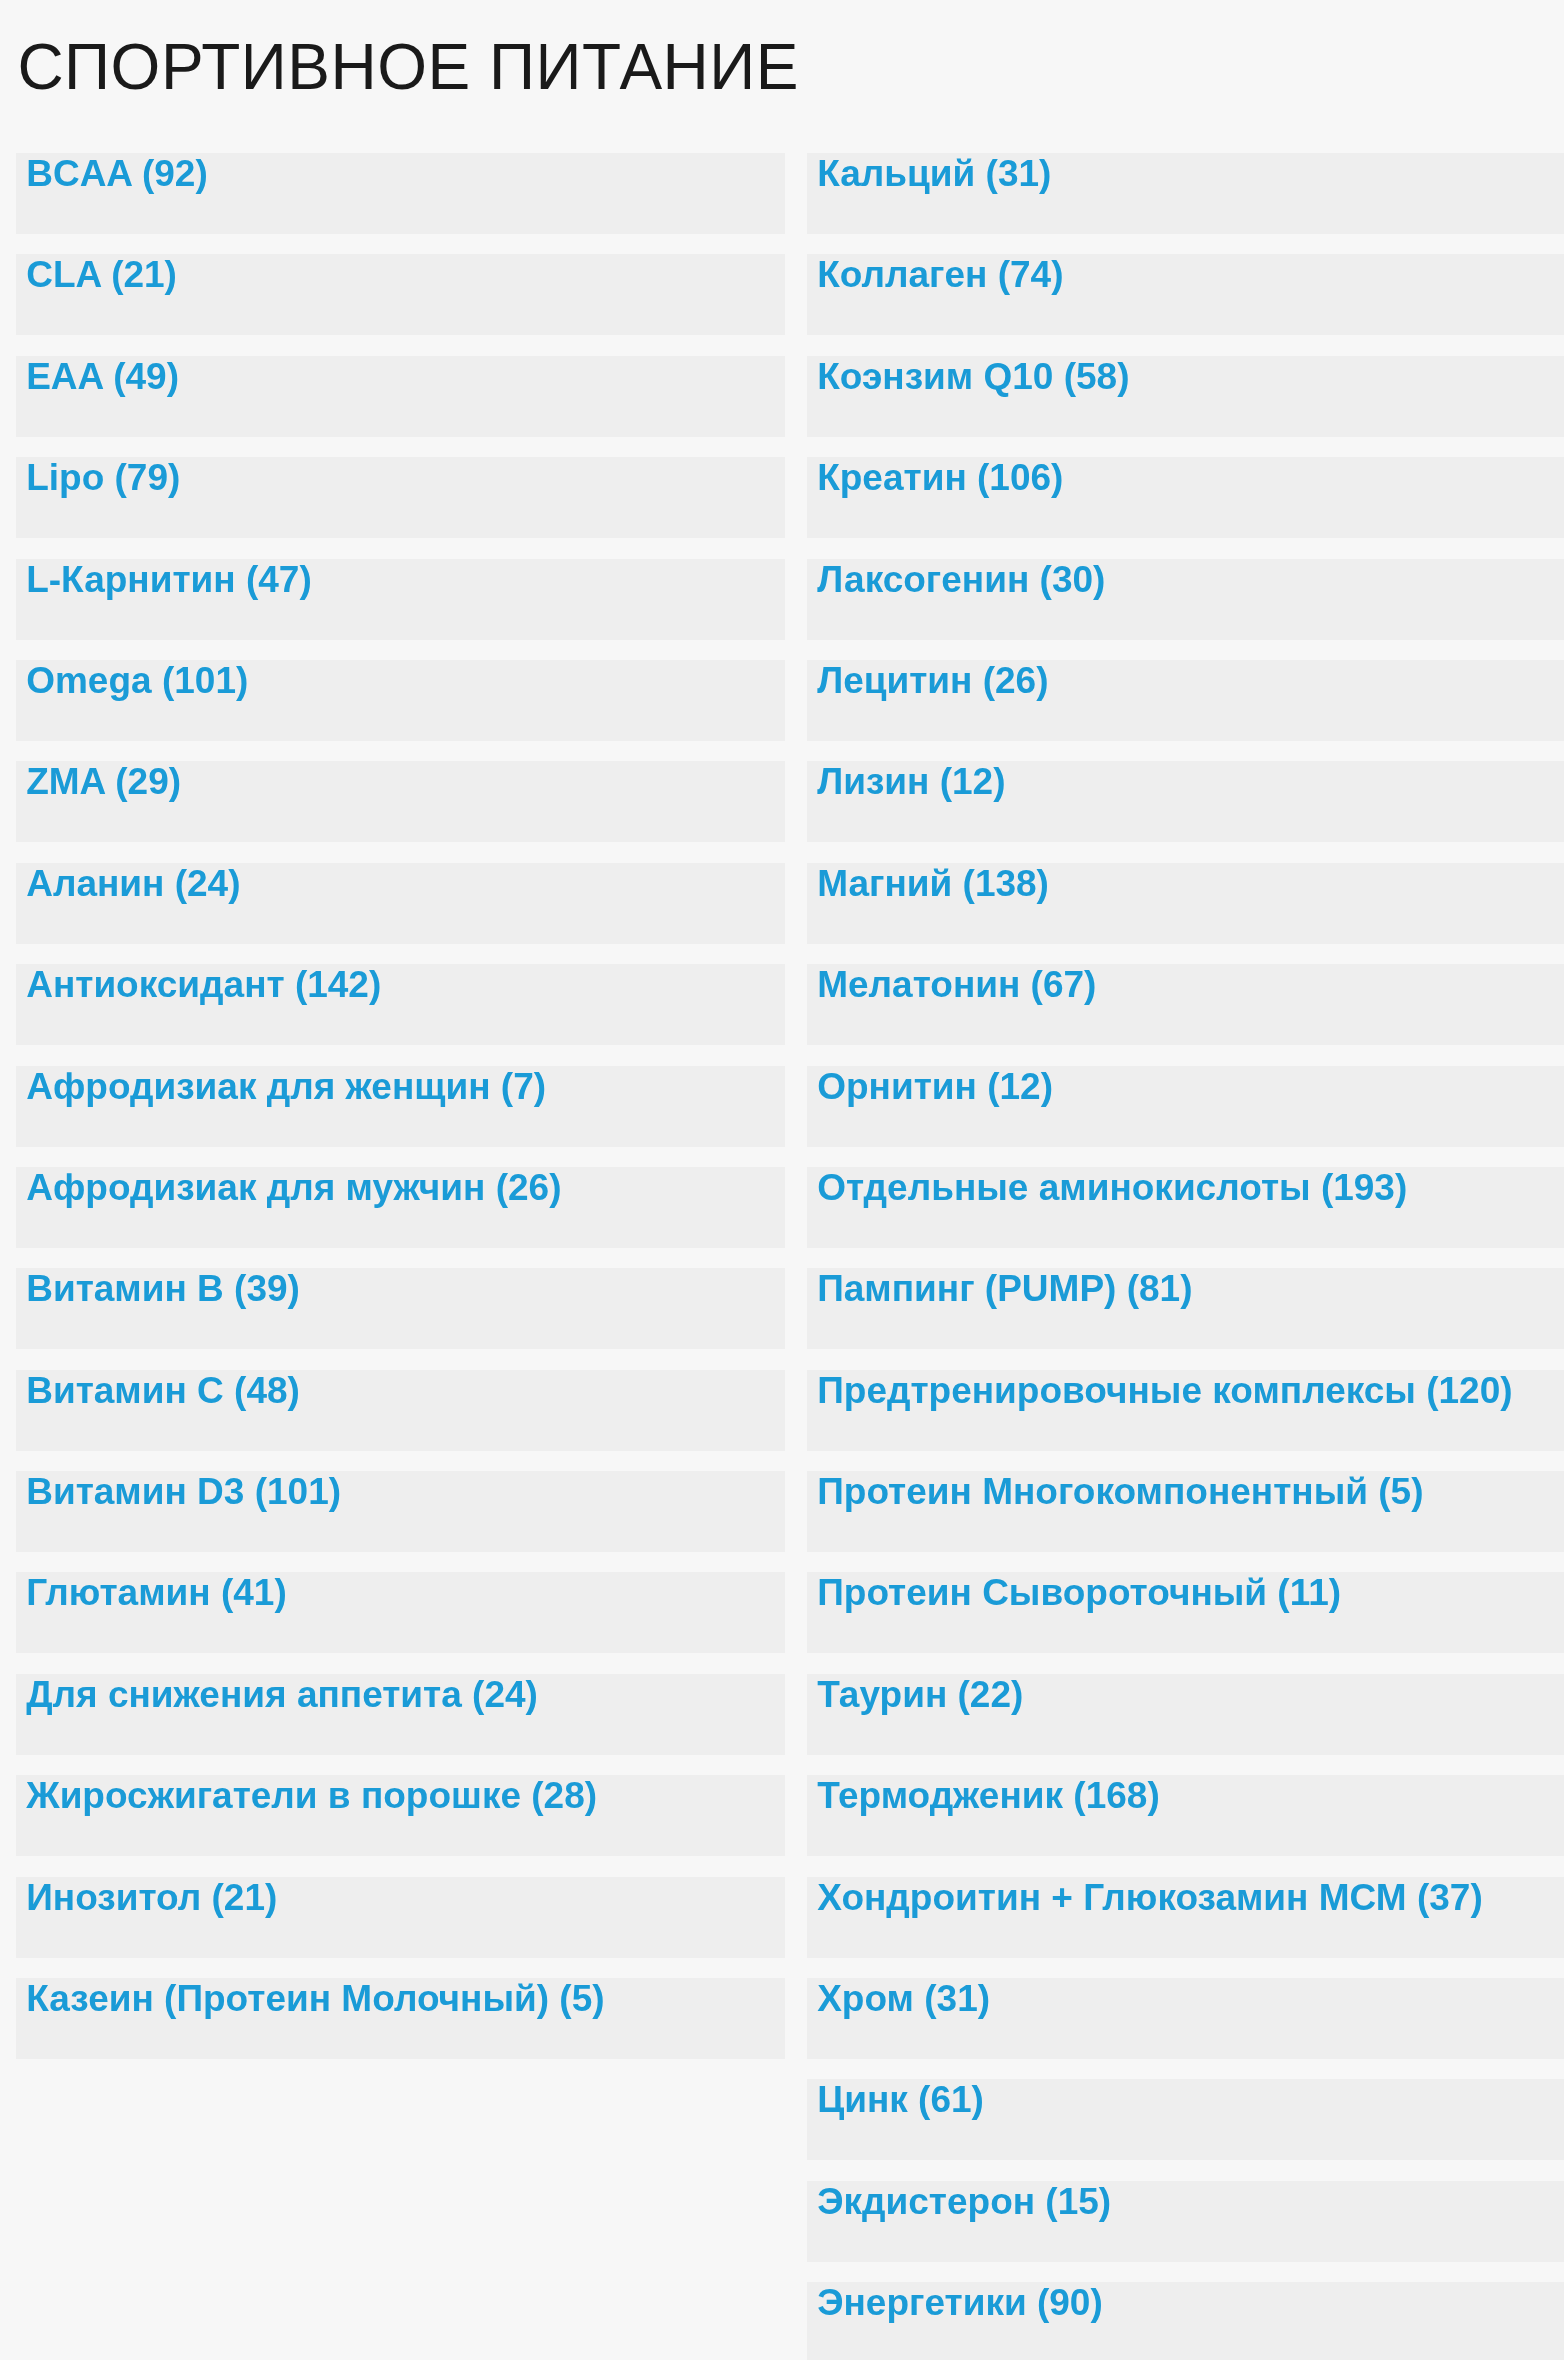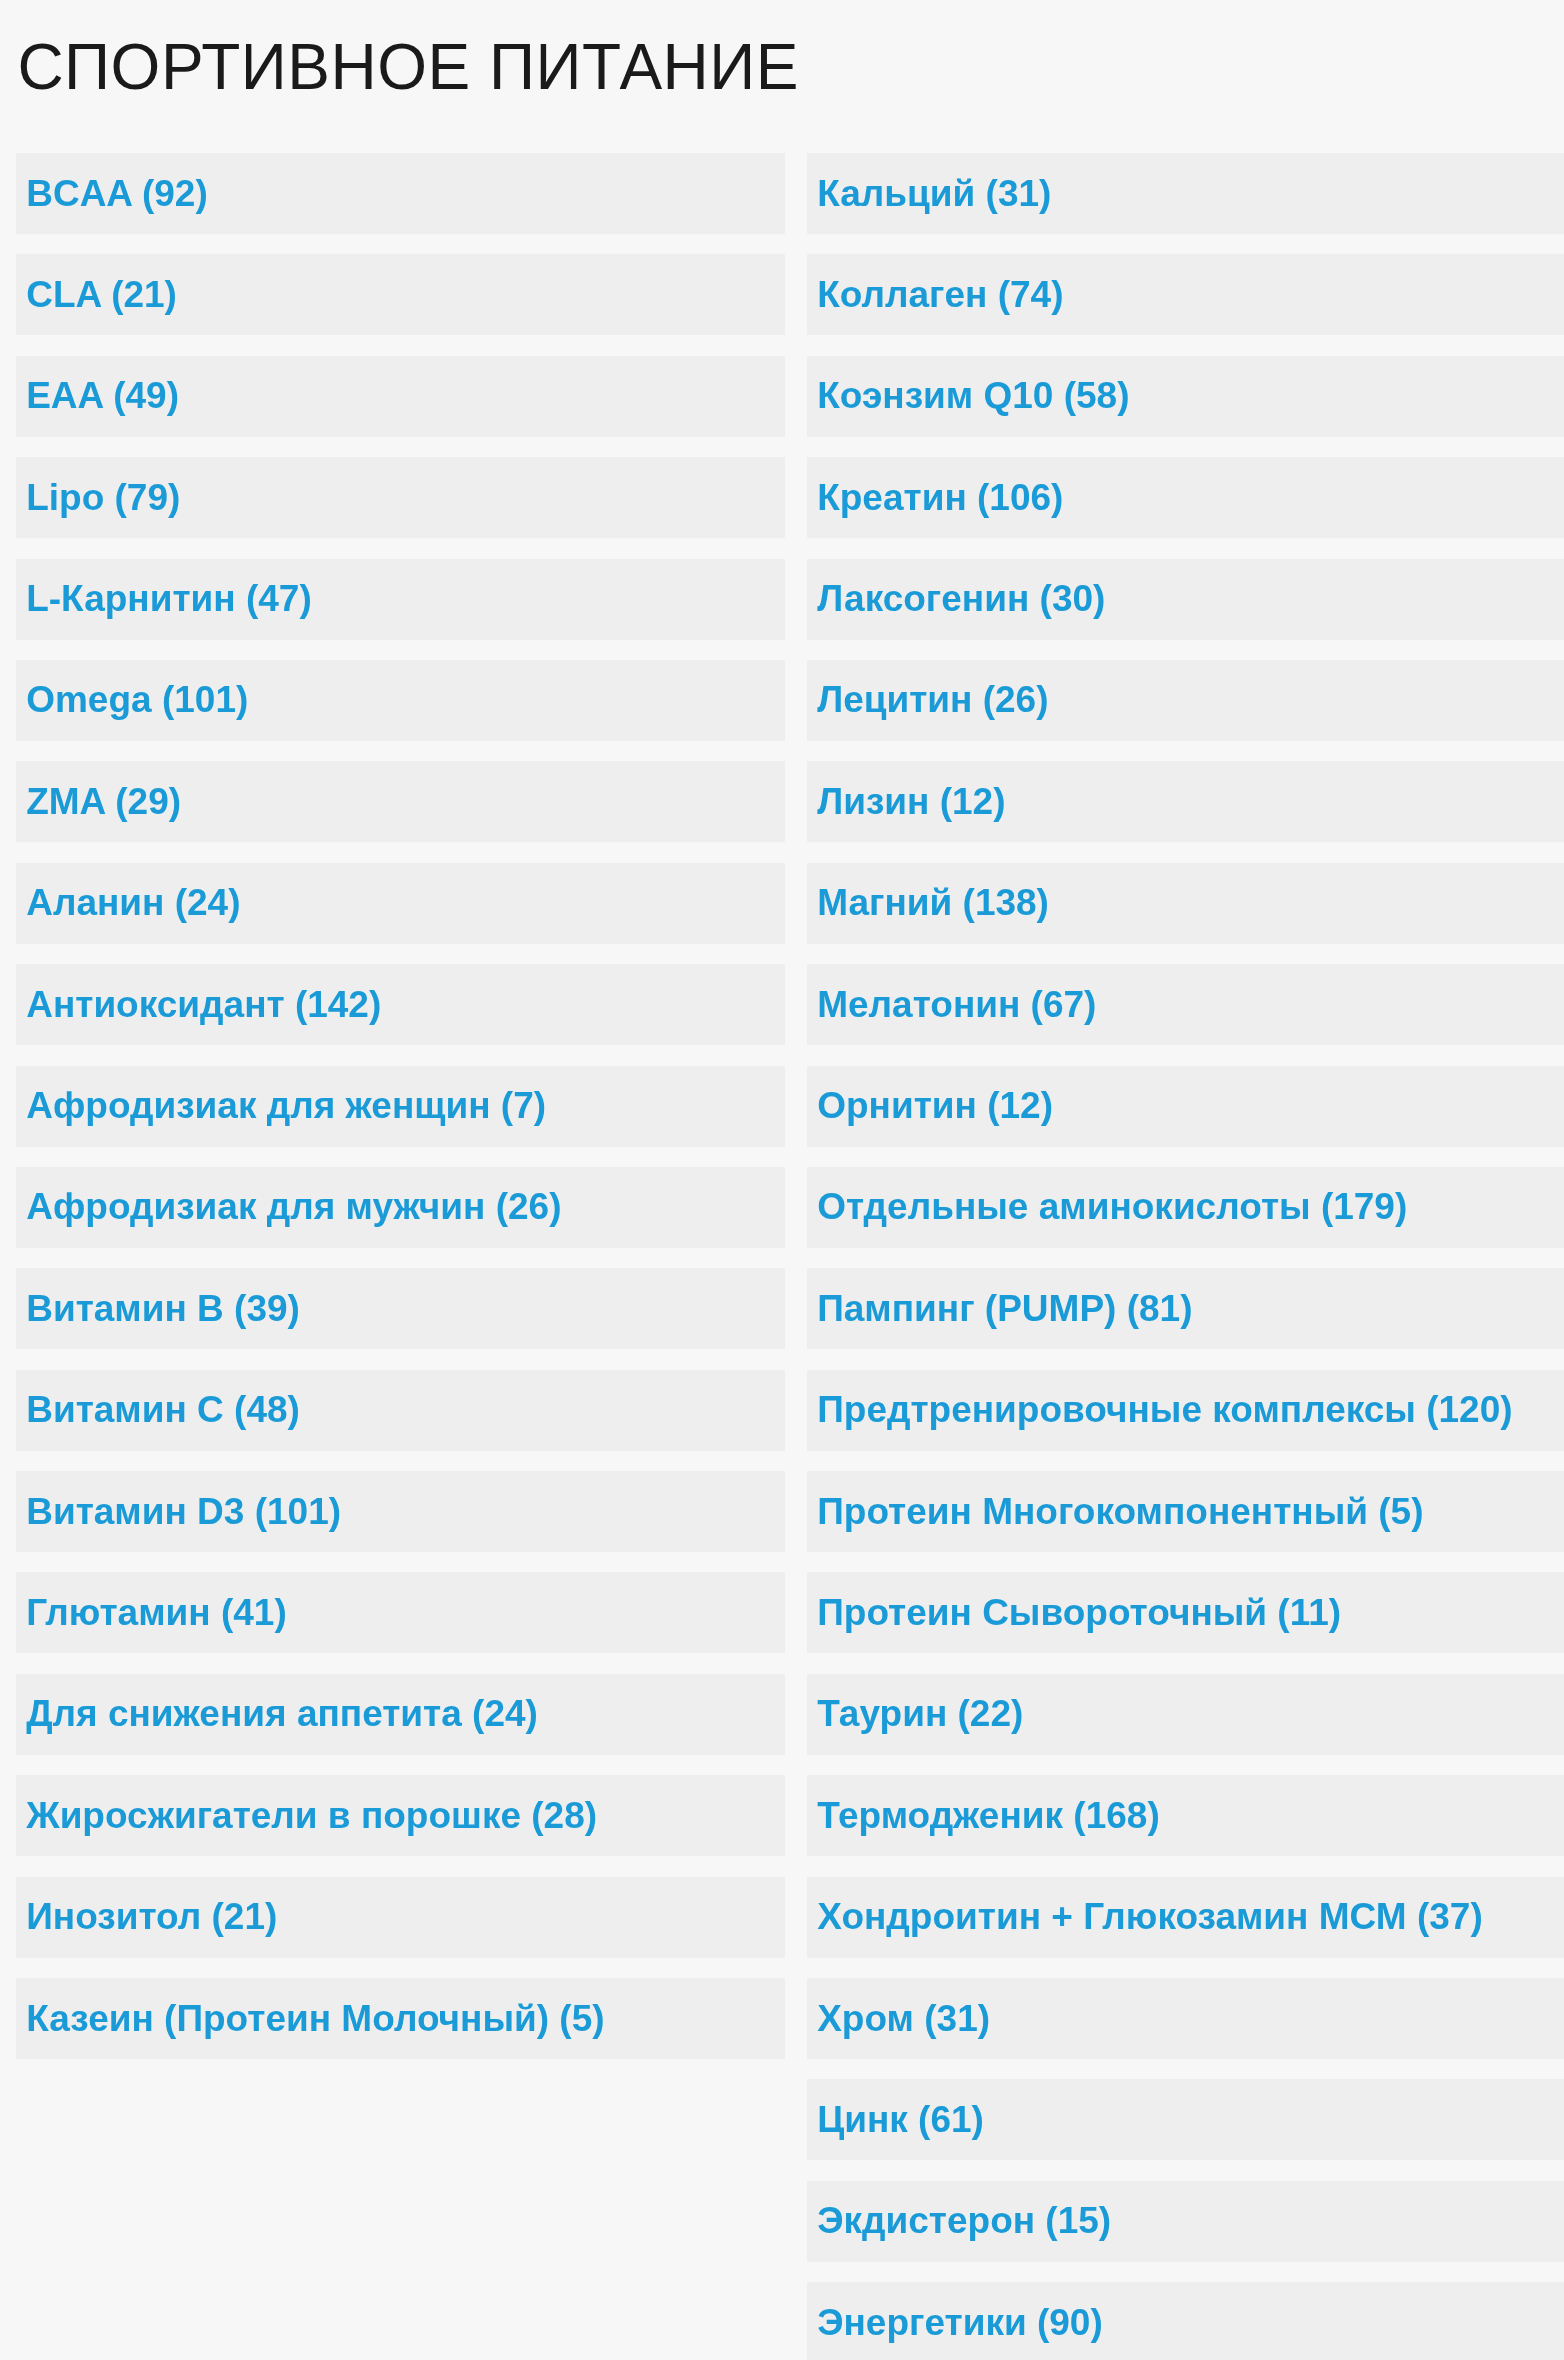--- a/index.html
+++ b/index.html
@@ -29,21 +29,21 @@
     display:flex;
     width:1559px;
   }
   .col{
     width:769px;
     flex:0 0 769px;
   }
   .col-left{margin-right:22px;}
   .cat-row{
     display:flex;
-    align-items:center;
+    align-items:flex-start;
     height:81px;
     margin-bottom:20.4px;
     background:var(--row-bg);
     padding-left:10.7px;
     text-decoration:none;
     cursor:pointer;
   }
   .cat-label{
     font-size:37px;
     font-weight:700;
@@ -177,21 +177,21 @@
 
         <a class="cat-row">
           <span class="cat-label">Мелатонин (67)</span>
         </a>
 
         <a class="cat-row">
           <span class="cat-label">Орнитин (12)</span>
         </a>
 
         <a class="cat-row">
-          <span class="cat-label">Отдельные аминокислоты (179)</span>
+          <span class="cat-label">Отдельные аминокислоты (193)</span>
         </a>
 
         <a class="cat-row">
           <span class="cat-label">Пампинг (PUMP) (81)</span>
         </a>
 
         <a class="cat-row">
           <span class="cat-label">Предтренировочные комплексы (120)</span>
         </a>
 

